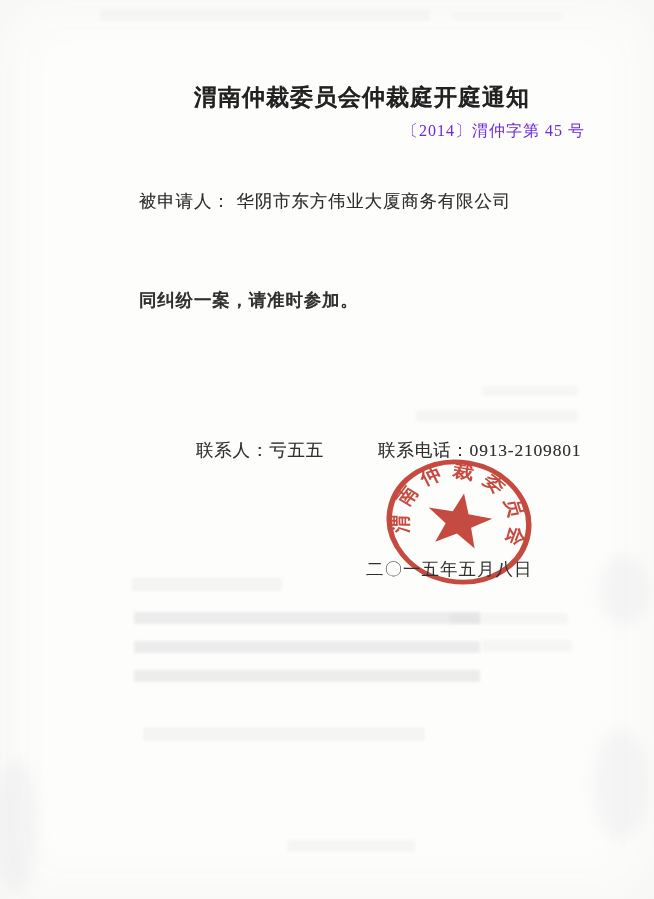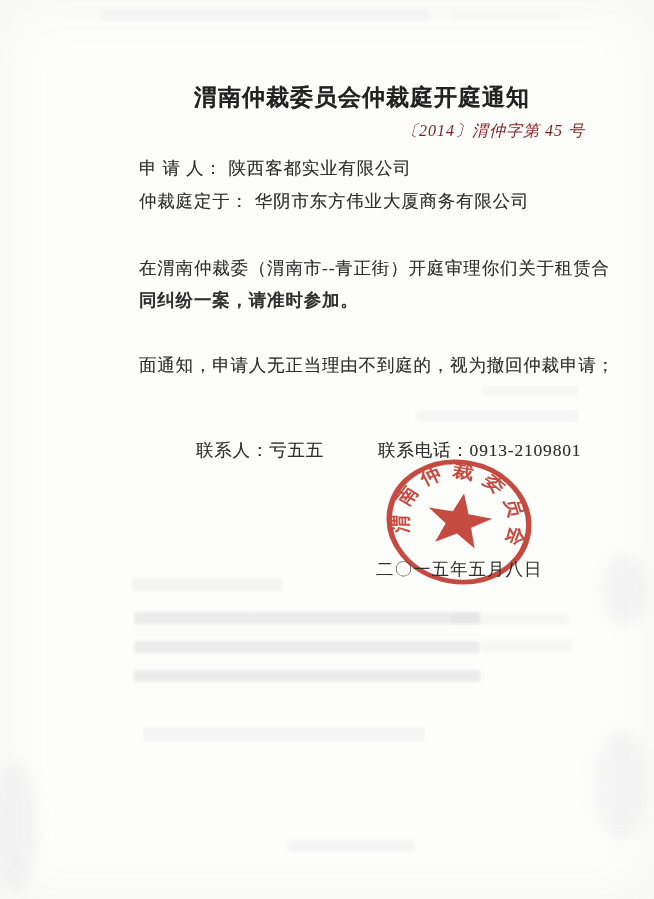--- a/index.html
+++ b/index.html
@@ -21,42 +21,41 @@
     left: 139px; top: 82px; width: 446px;
     text-align: center;
     font-size: 23px; font-weight: 700;
     letter-spacing: 1px;
     color: #222;
     text-shadow: 0 0 0.6px rgba(20,20,20,0.55);
   }
   .doc-number {
     top: 121px; right: 69px;
     font-size: 16px; letter-spacing: 1px;
-    color: #7f1d1d;
-    font-style: italic;
+    color: #6d28d9;
   }
   .body-line {
     left: 139px; width: 460px;
     font-size: 17.5px;
     letter-spacing: 0.8px;
     white-space: nowrap;
     color: #303030;
     text-shadow: 0 0 0.5px rgba(40,40,40,0.4);
   }
   .indent { padding-left: 34px; }
   .u {
     border-bottom: 1.5px solid #2f2f2f;
     padding: 0 5px 1px 5px;
   }
   .u-tight { border-bottom: 1.5px solid #2f2f2f; padding: 0 1px 1px 1px; }
   .gap-s { display: inline-block; width: 6px; }
   .contact-line { left: 172px; margin-left: 24px; }
   .contact-phone { margin-left: 54px; }
   .date-line {
-    left: 376px; top: 557px;
+    left: 366px; top: 557px;
     font-size: 17.5px; letter-spacing: 1px;
     color: #303030; white-space: nowrap;
     z-index: 3;
   }
   
   .seal {
     position: absolute;
     left: 374px; top: 458px;
     width: 170px; height: 128px;
     mix-blend-mode: multiply;
@@ -98,31 +97,26 @@
 <body>
 
 <div class="page">
 
   <div class="ghost" style="left:100px; top:10px; width:330px; height:11px; opacity:.45;"></div>
   <div class="ghost" style="left:452px; top:12px; width:110px; height:8px; opacity:.35;"></div>
 
   <div class="abs doc-title">渭南仲裁委员会仲裁庭开庭通知</div>
   <div class="abs doc-number">〔2014〕渭仲字第 45 号</div>
 
-  <div class="abs body-line" style="top:156px;">
-    <span>申 请 人：</span><span class="gap-s"></span><span>陕西客都实业有限公司</span>
-  </div>
   <div class="abs body-line" style="top:189px;">
-    <span>仲裁庭定于：</span><span class="gap-s"></span><span>华阴市东方伟业大厦商务有限公司</span>
+    <span>被申请人：</span><span class="gap-s"></span><span>华阴市东方伟业大厦商务有限公司</span>
   </div>
 
-  <div class="abs body-line" style="top:256px;">在渭南仲裁委（渭南市--青正街）开庭审理你们关于租赁合</div>
   <div class="abs body-line" style="top:288px;font-weight:bold;">同纠纷一案，请准时参加。</div>
 
-  <div class="abs body-line" style="top:353px;">面通知，申请人无正当理由不到庭的，视为撤回仲裁申请；</div>
 
   <div class="ghost" style="left:482px; top:386px; width:96px; height:10px; opacity:.5;"></div>
   <div class="ghost" style="left:416px; top:410px; width:162px; height:12px; opacity:.55;"></div>
 
   <div class="abs body-line contact-line" style="top:438px;">
     <span>联系人：</span><span>亏五五</span><span class="contact-phone">联系电话：</span><span>0913-2109801</span>
   </div>
 
   <div class="seal">
     <svg viewBox="-85 -75 170 150" preserveAspectRatio="none">

